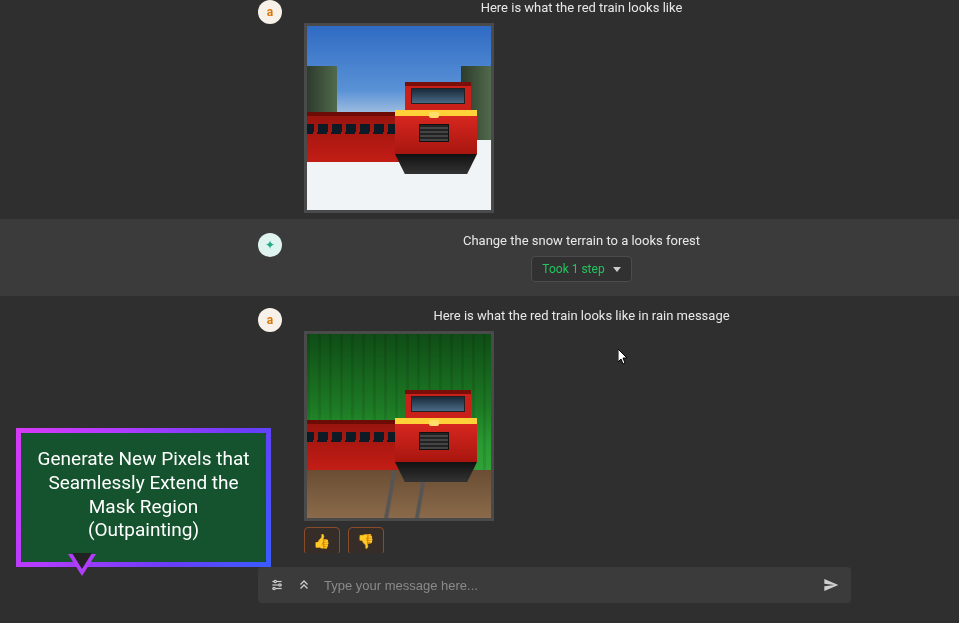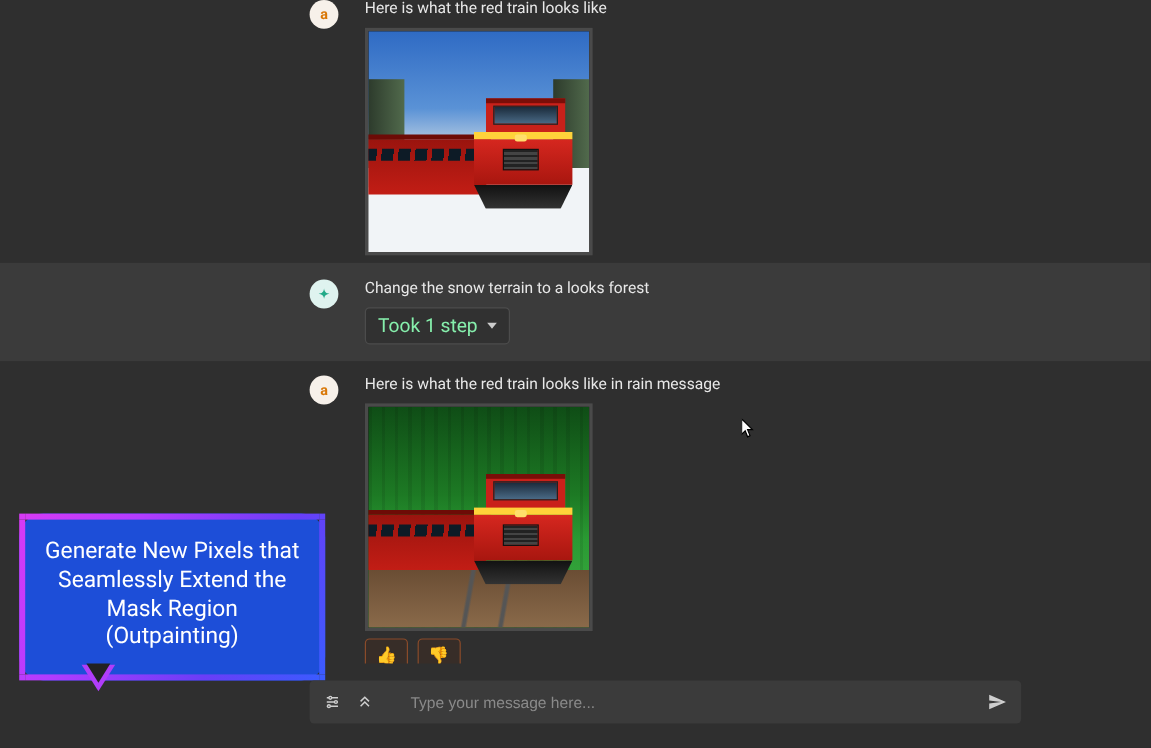--- a/index.html
+++ b/index.html
@@ -4,39 +4,39 @@
 <style>
   * { box-sizing: border-box; margin: 0; padding: 0; }
   html, body { width: 959px; height: 623px; overflow: hidden; background: #2f2f2f; font-family: -apple-system, BlinkMacSystemFont, "Segoe UI", Roboto, Arial, sans-serif; color: #e8e8e8; }
   
   .chat-scroll { position: absolute; left:0; right:0; top:0; bottom:70px; overflow:hidden; }
   
   .msg { display:flex; align-items:flex-start; padding: 6px 0 6px 0; }
   .msg .avatar { width:24px; height:24px; border-radius:50%; margin-left:258px; margin-right:22px; flex-shrink:0; display:flex; align-items:center; justify-content:center; font-size:12px; }
   .avatar-bot { background:#f7f1ea; color:#d97706; font-weight:bold; }
   .avatar-user { background:#dff3ef; color:#2a8; }
-  .msg .body { flex:1; padding-right:100px; font-size:13px; }
+  .msg .body { flex:1; padding-right:100px; font-size:13px;text-align:center; }
   
   .msg.user-row { background:#3b3b3b; padding-top:14px; padding-bottom:14px; }
   
   .img-frame { margin-top:8px; border:3px solid #4a4a4a; background:#111; width:190px; height:190px; overflow:hidden; }
   
-  .step-chip { display:inline-flex; align-items:center; gap:8px; background:#313131; border:1px solid #4c4c4c; border-radius:4px; padding:5px 10px; font-size:16px; color:#86efac; margin-top:8px; cursor:pointer; }
+  .step-chip { display:inline-flex; align-items:center; gap:8px; background:#313131; border:1px solid #4c4c4c; border-radius:4px; padding:5px 10px; font-size:12px; color:#22c55e; margin-top:8px; cursor:pointer; }
   .chev { width:0;height:0;border-left:4px solid transparent;border-right:4px solid transparent;border-top:5px solid #ccc; }
   
   .feedback { display:flex; gap:8px; margin-top:6px; }
   .fb-btn { width:36px; height:28px; border:1px solid #8a4b2a; background:rgba(80,40,20,.25); border-radius:4px; display:flex; align-items:center; justify-content:center; cursor:pointer; font-size:14px; }
   
-  .callout { position:absolute; left:16px; top:428px; width:255px; background:#1d4ed8; border:5px solid; border-radius:20px; padding:14px 10px 20px 10px; text-align:center; font-size:19px; line-height:1.25; color:#fff;
+  .callout { position:absolute; left:16px; top:428px; width:255px; background:#14532d; border:5px solid; border-radius:20px; padding:14px 10px 20px 10px; text-align:center; font-size:19px; line-height:1.25; color:#fff;
     border-image: linear-gradient(120deg,#d63af5 0%,#b23cff 30%,#6a3df7 70%,#3b5bff 100%) 1; }
   .callout-tail { position:absolute; left:68px; top:554px; width:0;height:0; border-left:14px solid transparent; border-right:14px solid transparent; border-top:22px solid #b03df9; }
   .callout-tail-inner { position:absolute; left:72px; top:553px; width:0;height:0; border-left:10px solid transparent; border-right:10px solid transparent; border-top:16px solid #222; }
   
   .input-bar { position:absolute; left:258px; right:108px; bottom:20px; height:36px; background:#3b3b3b; border-radius:4px; display:flex; align-items:center; padding:0 12px; gap:14px; }
-  .input-bar input { flex:1; background:transparent; border:none; outline:none; color:#fef9c3; font-size:13px;margin-left:18px; }
+  .input-bar input { flex:1; background:transparent; border:none; outline:none; color:#fef9c3; font-size:13px; }
   .input-bar input::placeholder { color:#8a8a8a; }
   .ib-icon { color:#cfcfcf; cursor:pointer; display:flex; align-items:center; justify-content:center; }
   
   .cursor { position:absolute; left:618px; top:349px; font-size:13px; color:#fff; pointer-events:none; }
   
   
   .scene { width:100%; height:100%; position:relative; }
   .sky-snow { position:absolute; inset:0; background:linear-gradient(#2f6bc4 0%, #5a92d6 35%, #c9d7e4 55%, #f5f7fa 65%); }
   .snow-tree { position:absolute; width:30px; height:90px; background:linear-gradient(90deg,#2d3b2c,#516a4c); left:0; top:40px; }
   .snow-tree.r { left:auto; right:0; }

